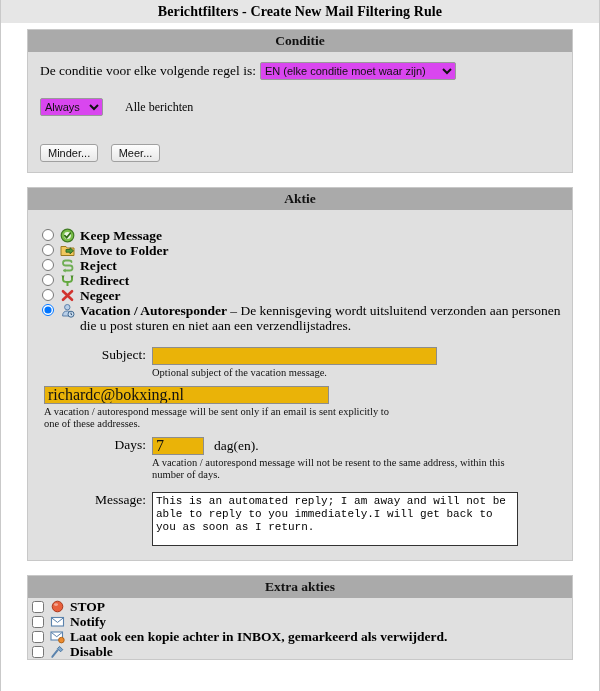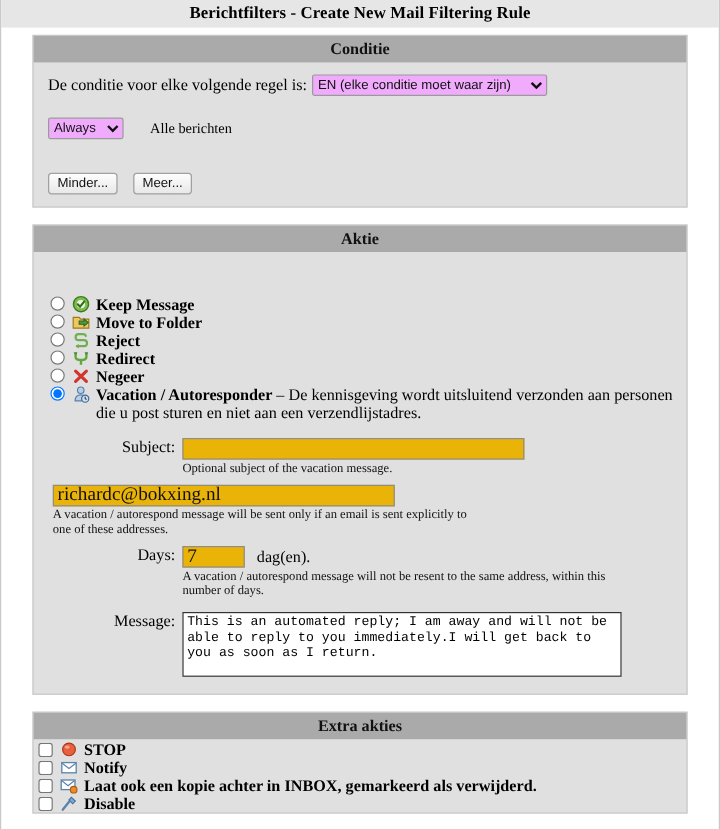--- a/index.html
+++ b/index.html
@@ -58,21 +58,21 @@
     font-size: 13.5px;
     padding: 2px 0 0 2px;
   }
   .cond-label { margin-right: 4px; }
 
   select.ui-select {
     font-family: "Liberation Sans", sans-serif;
     font-size: 11px;
     padding: 1px 0;
     border: 1px solid #9a9a9a;
-    background: #f0abfc;
+    background: #d946ef;
     color: #111;
     border-radius: 2px;
     height: 18px;
     box-sizing: border-box;
   }
   select.cond-select { width: 196px; }
   select.always-select { width: 63px; }
 
   .always-row {
     display: flex;
@@ -99,21 +99,21 @@
     color: #111;
     cursor: pointer;
   }
   .btn-gap { display: inline-block; width: 6px; }
 
   .intro-text {
     font-size: 13.5px;
     padding: 0 0 2px 2px;
   }
 
-  .opt-list { margin-top: 28px; }
+  .opt-list { margin-top: 10px; }
   .opt-row {
     display: flex;
     align-items: flex-start;
     line-height: 15px;
     padding: 0 0 0 2px;
   }
   .opt-row + .opt-row { margin-top: 0px; }
   input.ui-radio, input.ui-check {
     margin: 1px 6px 0 2px;
     width: 12px;

